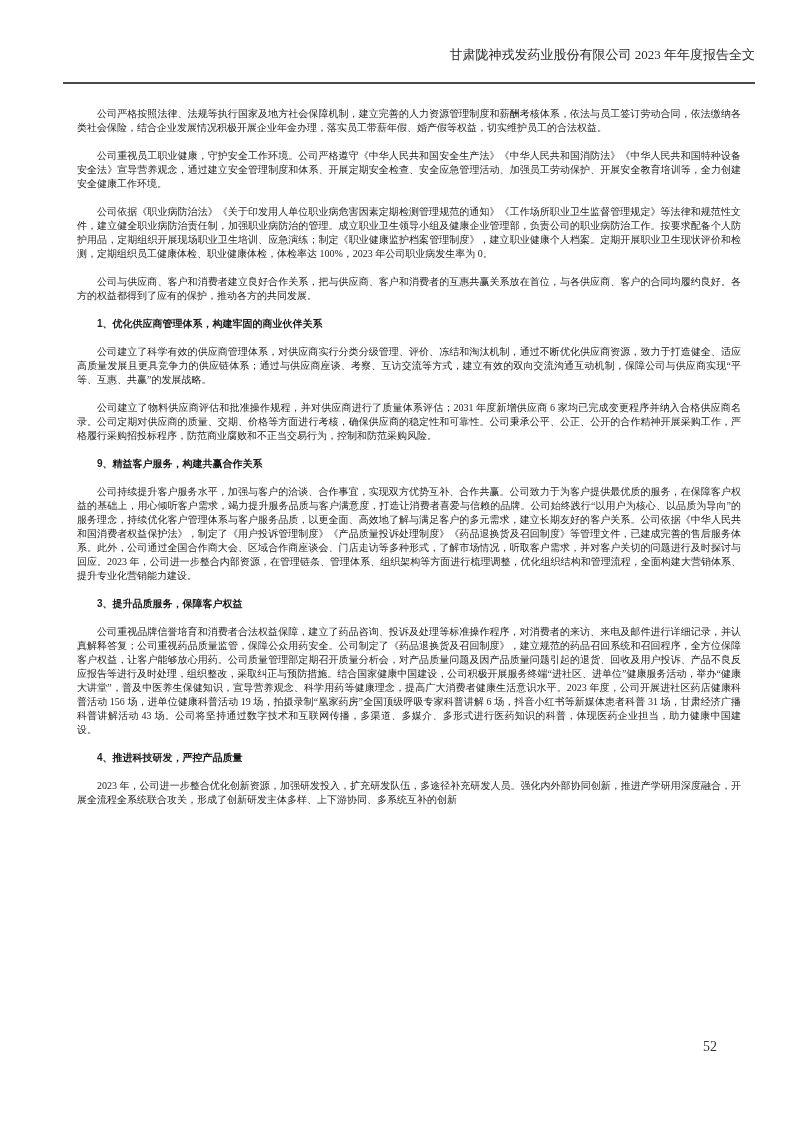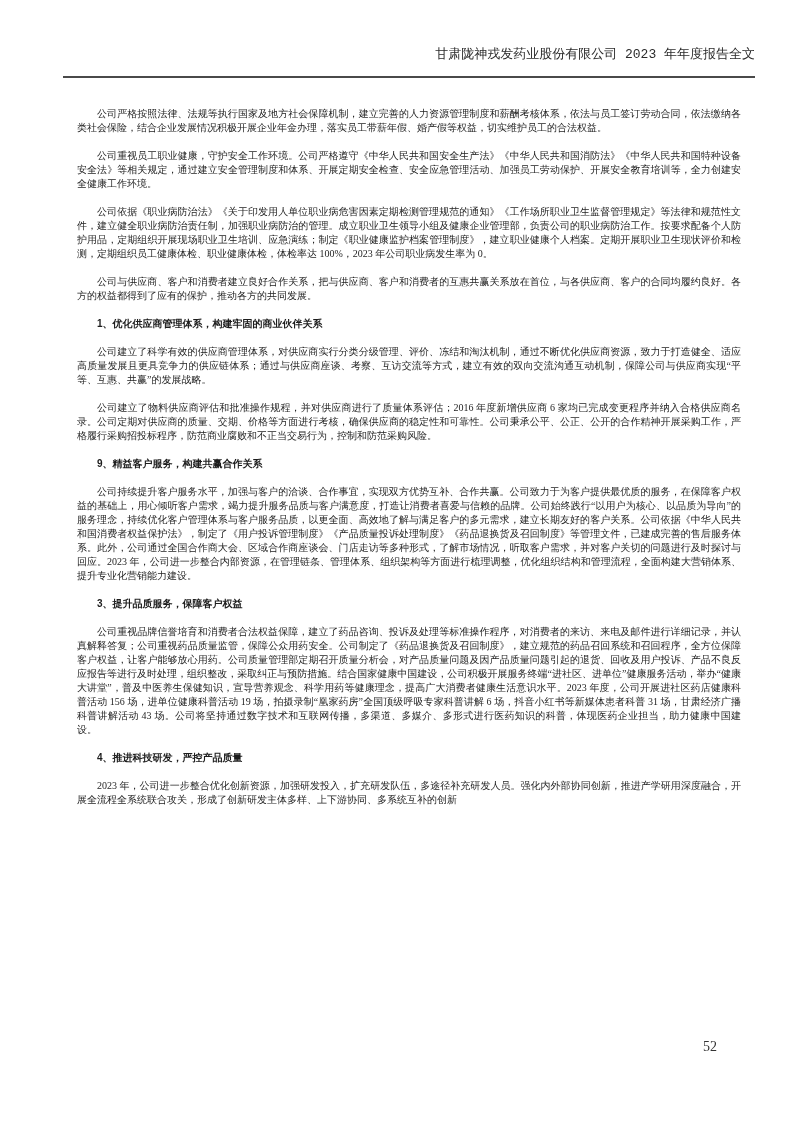--- a/index.html
+++ b/index.html
@@ -18,23 +18,22 @@
   }
   .header {
     position: absolute;
     left: 63px;
     right: 38px;
     top: 46px;
     text-align: right;
     font-size: 13px;
     line-height: 17px;
     color: #2b2b2b;
-    padding-bottom: 13px;
+    padding-bottom: 19px;
     border-bottom: 2px solid #4a4a4a;
-    font-family: Liberation Mono, monospace;
   }
   .content {
     position: absolute;
     left: 63px;
     right: 38px;
     top: 93px;
   }
   .content p {
     margin: 14px;
     font-size: 10px;
@@ -61,26 +60,26 @@
 <body>
 
 <div class="page">
 
   <div class="header">
     <span>甘肃陇神戎发药业股份有限公司 2023 年年度报告全文</span>
   </div>
 
   <div class="content">
     <p class="para">公司严格按照法律、法规等执行国家及地方社会保障机制，建立完善的人力资源管理制度和薪酬考核体系，依法与员工签订劳动合同，依法缴纳各类社会保险，结合企业发展情况积极开展企业年金办理，落实员工带薪年假、婚产假等权益，切实维护员工的合法权益。</p>
-    <p class="para">公司重视员工职业健康，守护安全工作环境。公司严格遵守《中华人民共和国安全生产法》《中华人民共和国消防法》《中华人民共和国特种设备安全法》等相关规定，通过建立安全管理制度和体系、开展定期安全检查、安全应急管理活动、加强员工劳动保护、开展安全教育培训等，全力创建安全健康工作环境。</p>
+    <p class="para">公司重视员工职业健康，守护安全工作环境。公司严格遵守《中华人民共和国安全生产法》《中华人民共和国消防法》《中华人民共和国特种设备安全法》宣导营养观念，通过建立安全管理制度和体系、开展定期安全检查、安全应急管理活动、加强员工劳动保护、开展安全教育培训等，全力创建安全健康工作环境。</p>
     <p class="para">公司依据《职业病防治法》《关于印发用人单位职业病危害因素定期检测管理规范的通知》《工作场所职业卫生监督管理规定》等法律和规范性文件，建立健全职业病防治责任制，加强职业病防治的管理。成立职业卫生领导小组及健康企业管理部，负责公司的职业病防治工作。按要求配备个人防护用品，定期组织开展现场职业卫生培训、应急演练；制定《职业健康监护档案管理制度》，建立职业健康个人档案。定期开展职业卫生现状评价和检测，定期组织员工健康体检、职业健康体检，体检率达 100%，2023 年公司职业病发生率为 0。</p>
     <p class="para">公司与供应商、客户和消费者建立良好合作关系，把与供应商、客户和消费者的互惠共赢关系放在首位，与各供应商、客户的合同均履约良好。各方的权益都得到了应有的保护，推动各方的共同发展。</p>
     <p class="hd">1、优化供应商管理体系，构建牢固的商业伙伴关系</p>
     <p class="para">公司建立了科学有效的供应商管理体系，对供应商实行分类分级管理、评价、冻结和淘汰机制，通过不断优化供应商资源，致力于打造健全、适应高质量发展且更具竞争力的供应链体系；通过与供应商座谈、考察、互访交流等方式，建立有效的双向交流沟通互动机制，保障公司与供应商实现“平等、互惠、共赢”的发展战略。</p>
-    <p class="para">公司建立了物料供应商评估和批准操作规程，并对供应商进行了质量体系评估；2016 年度新增供应商 6 家均已完成变更程序并纳入合格供应商名录。公司定期对供应商的质量、交期、价格等方面进行考核，确保供应商的稳定性和可靠性。公司秉承公平、公正、公开的合作精神开展采购工作，严格履行采购招投标程序，防范商业腐败和不正当交易行为，控制和防范采购风险。</p>
+    <p class="para">公司建立了物料供应商评估和批准操作规程，并对供应商进行了质量体系评估；2031 年度新增供应商 6 家均已完成变更程序并纳入合格供应商名录。公司定期对供应商的质量、交期、价格等方面进行考核，确保供应商的稳定性和可靠性。公司秉承公平、公正、公开的合作精神开展采购工作，严格履行采购招投标程序，防范商业腐败和不正当交易行为，控制和防范采购风险。</p>
     <p class="hd">9、精益客户服务，构建共赢合作关系</p>
     <p class="para">公司持续提升客户服务水平，加强与客户的洽谈、合作事宜，实现双方优势互补、合作共赢。公司致力于为客户提供最优质的服务，在保障客户权益的基础上，用心倾听客户需求，竭力提升服务品质与客户满意度，打造让消费者喜爱与信赖的品牌。公司始终践行“以用户为核心、以品质为导向”的服务理念，持续优化客户管理体系与客户服务品质，以更全面、高效地了解与满足客户的多元需求，建立长期友好的客户关系。公司依据《中华人民共和国消费者权益保护法》，制定了《用户投诉管理制度》《产品质量投诉处理制度》《药品退换货及召回制度》等管理文件，已建成完善的售后服务体系。此外，公司通过全国合作商大会、区域合作商座谈会、门店走访等多种形式，了解市场情况，听取客户需求，并对客户关切的问题进行及时探讨与回应。2023 年，公司进一步整合内部资源，在管理链条、管理体系、组织架构等方面进行梳理调整，优化组织结构和管理流程，全面构建大营销体系、提升专业化营销能力建设。</p>
     <p class="hd">3、提升品质服务，保障客户权益</p>
     <p class="para">公司重视品牌信誉培育和消费者合法权益保障，建立了药品咨询、投诉及处理等标准操作程序，对消费者的来访、来电及邮件进行详细记录，并认真解释答复；公司重视药品质量监管，保障公众用药安全。公司制定了《药品退换货及召回制度》，建立规范的药品召回系统和召回程序，全方位保障客户权益，让客户能够放心用药。公司质量管理部定期召开质量分析会，对产品质量问题及因产品质量问题引起的退货、回收及用户投诉、产品不良反应报告等进行及时处理，组织整改，采取纠正与预防措施。结合国家健康中国建设，公司积极开展服务终端“进社区、进单位”健康服务活动，举办“健康大讲堂”，普及中医养生保健知识，宣导营养观念、科学用药等健康理念，提高广大消费者健康生活意识水平。2023 年度，公司开展进社区药店健康科普活动 156 场，进单位健康科普活动 19 场，拍摄录制“凰家药房”全国顶级呼吸专家科普讲解 6 场，抖音小红书等新媒体患者科普 31 场，甘肃经济广播科普讲解活动 43 场。公司将坚持通过数字技术和互联网传播，多渠道、多媒介、多形式进行医药知识的科普，体现医药企业担当，助力健康中国建设。</p>
     <p class="hd">4、推进科技研发，严控产品质量</p>
     <p class="para">2023 年，公司进一步整合优化创新资源，加强研发投入，扩充研发队伍，多途径补充研发人员。强化内外部协同创新，推进产学研用深度融合，开展全流程全系统联合攻关，形成了创新研发主体多样、上下游协同、多系统互补的创新</p>
   </div>
 
   <div class="pagenum">52</div>
 

